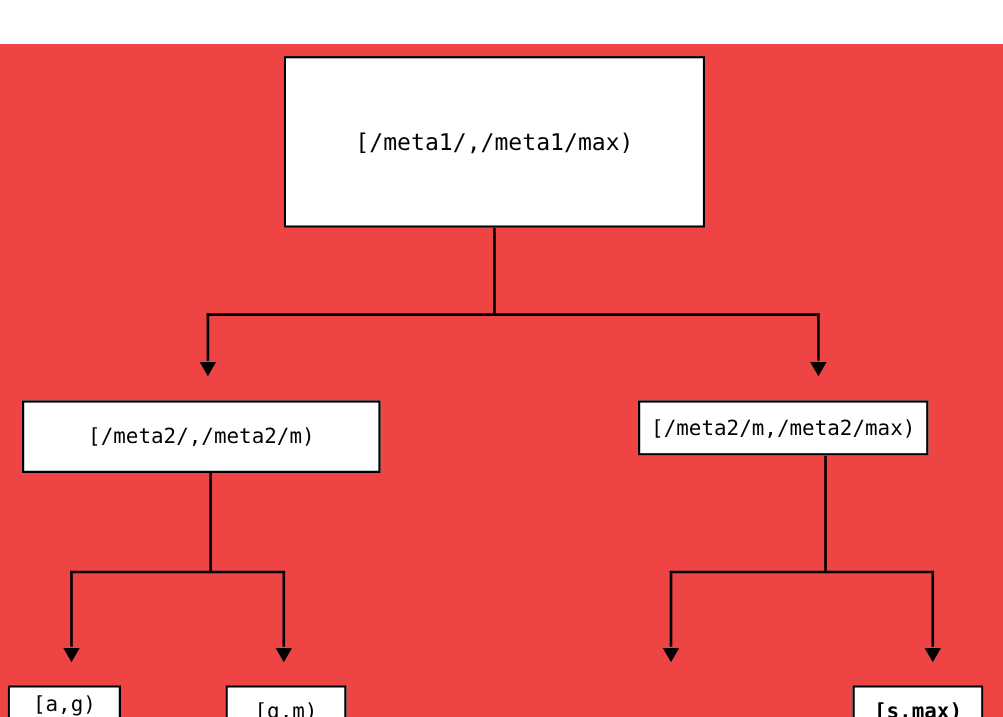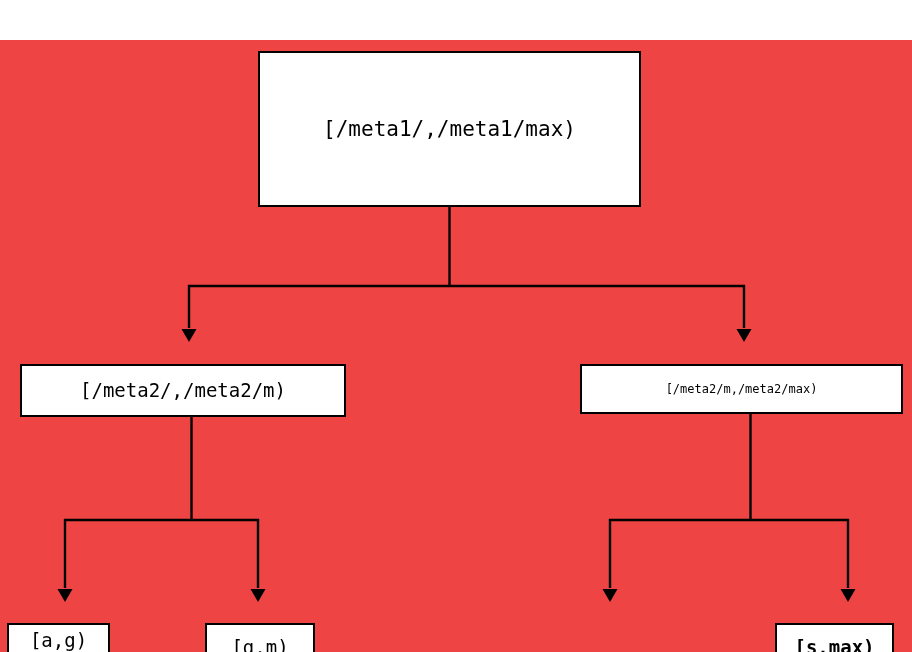--- a/index.html
+++ b/index.html
@@ -38,29 +38,29 @@
     left: 258px;
     top: 11px;
     width: 383px;
     height: 156px;
     font-size: 21px;
   }
   #node-left {
     left: 20px;
     top: 324px;
     width: 326px;
-    height: 53px;
+    height: 66px;
     font-size: 19px;
   }
   #node-right {
     left: 580px;
     top: 324px;
-    width: 323px;
+    width: 264px;
     height: 50px;
-    font-size: 12px;
+    font-size: 19px;
   }
   #leaf-ag {
     left: 7px;
     top: 583px;
     width: 103px;
     height: 35px;
     font-size: 19px;
   }
   #leaf-gm {
     left: 205px;

